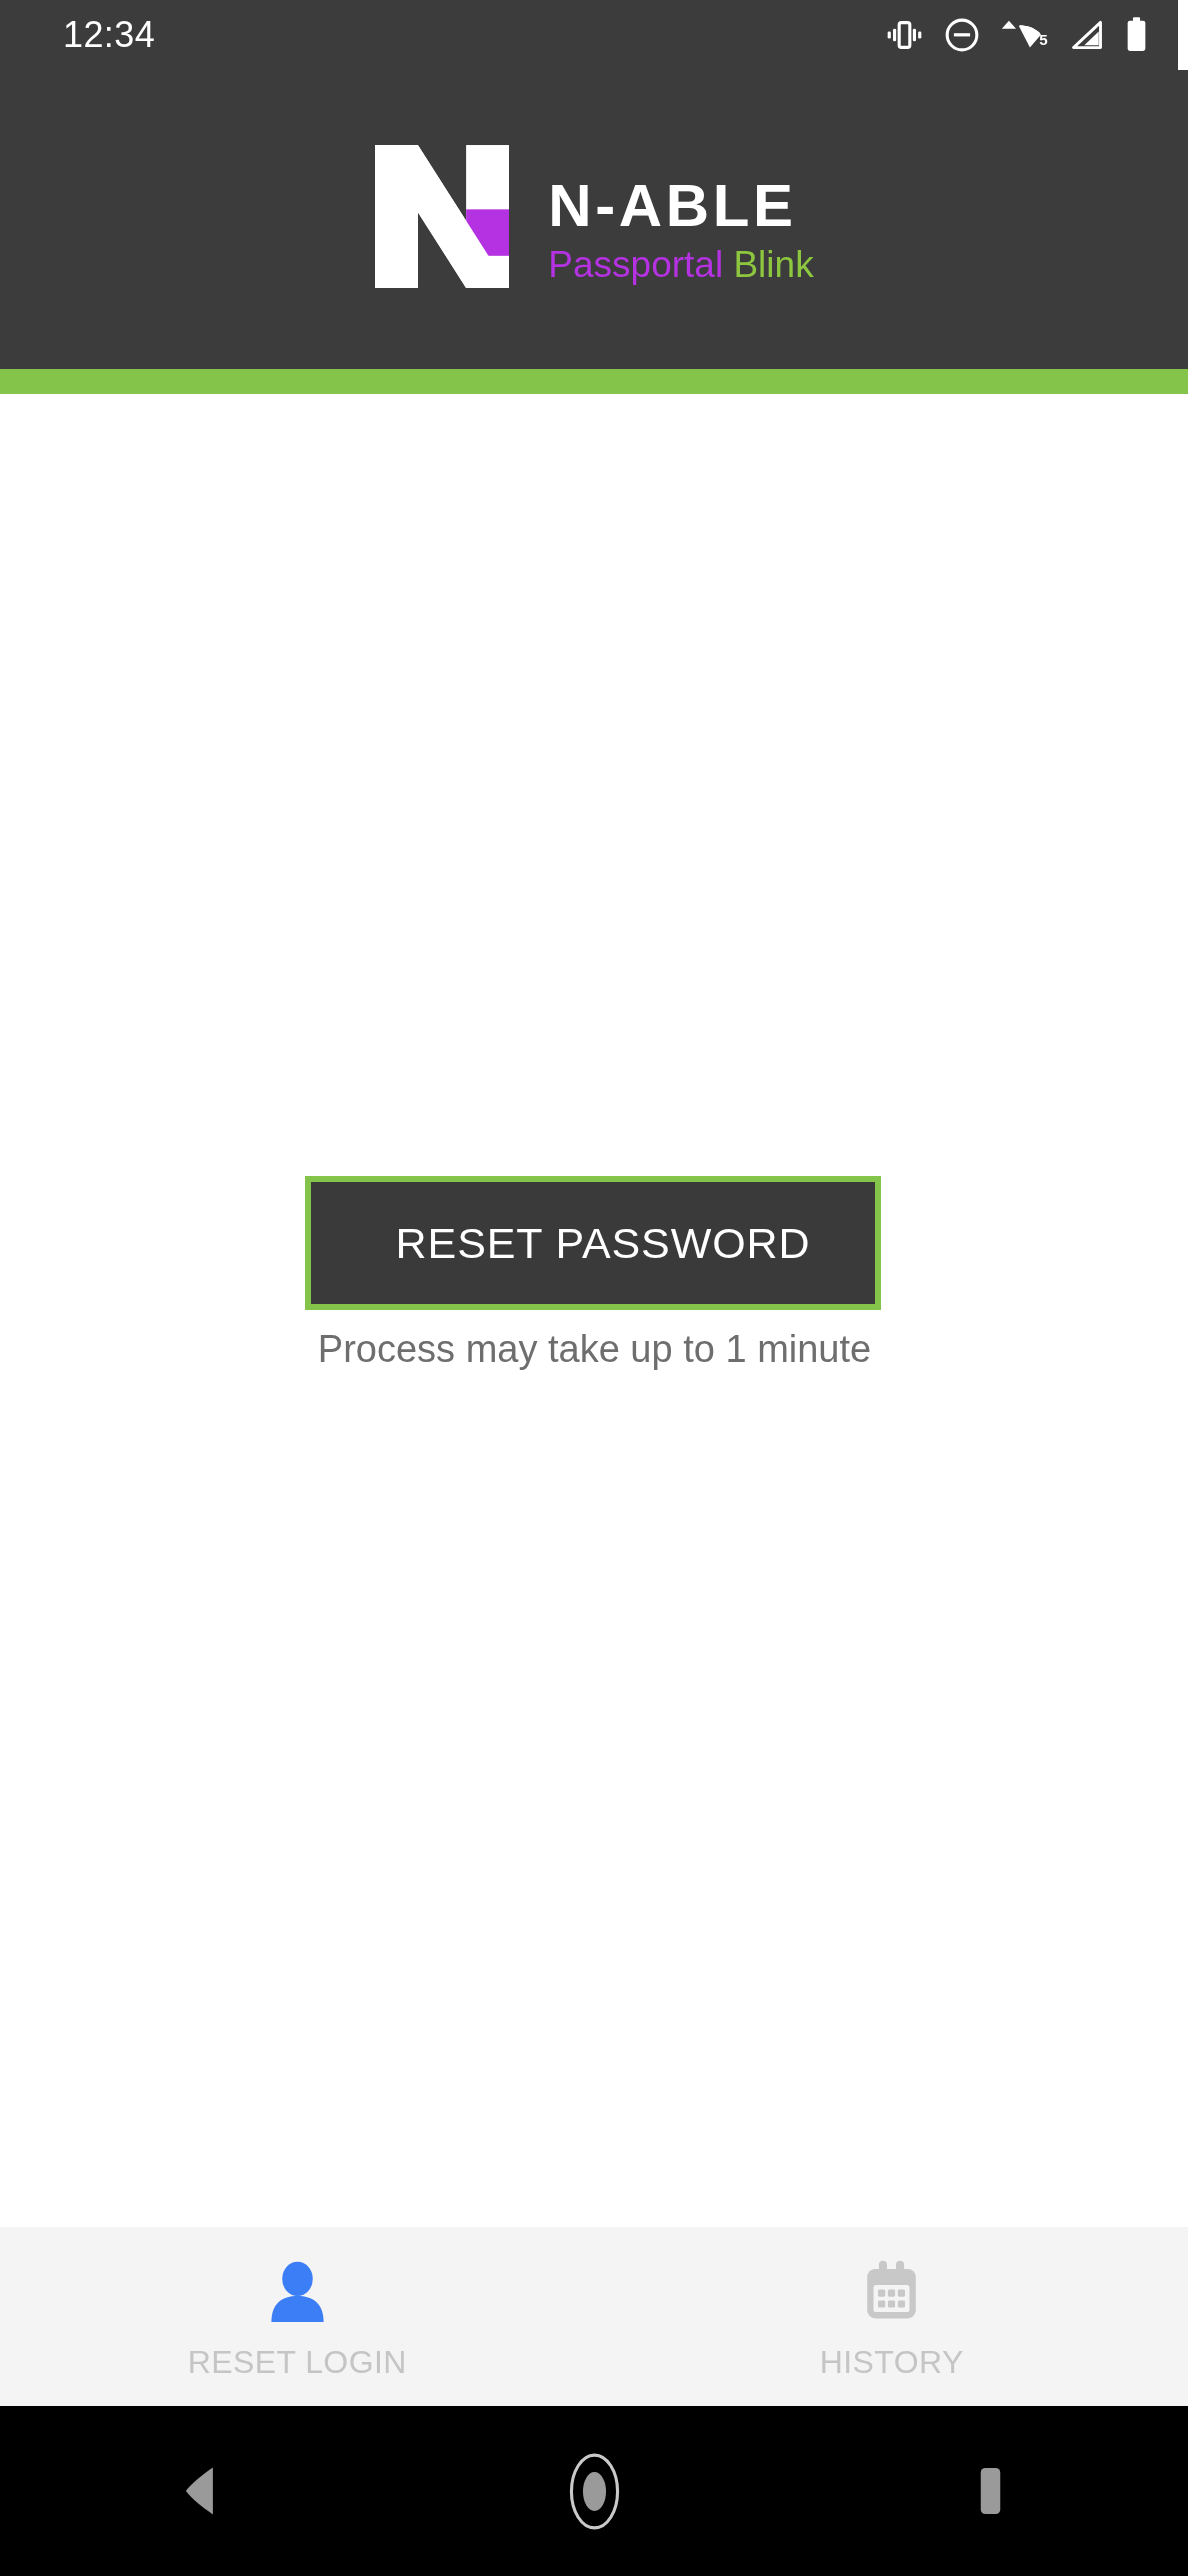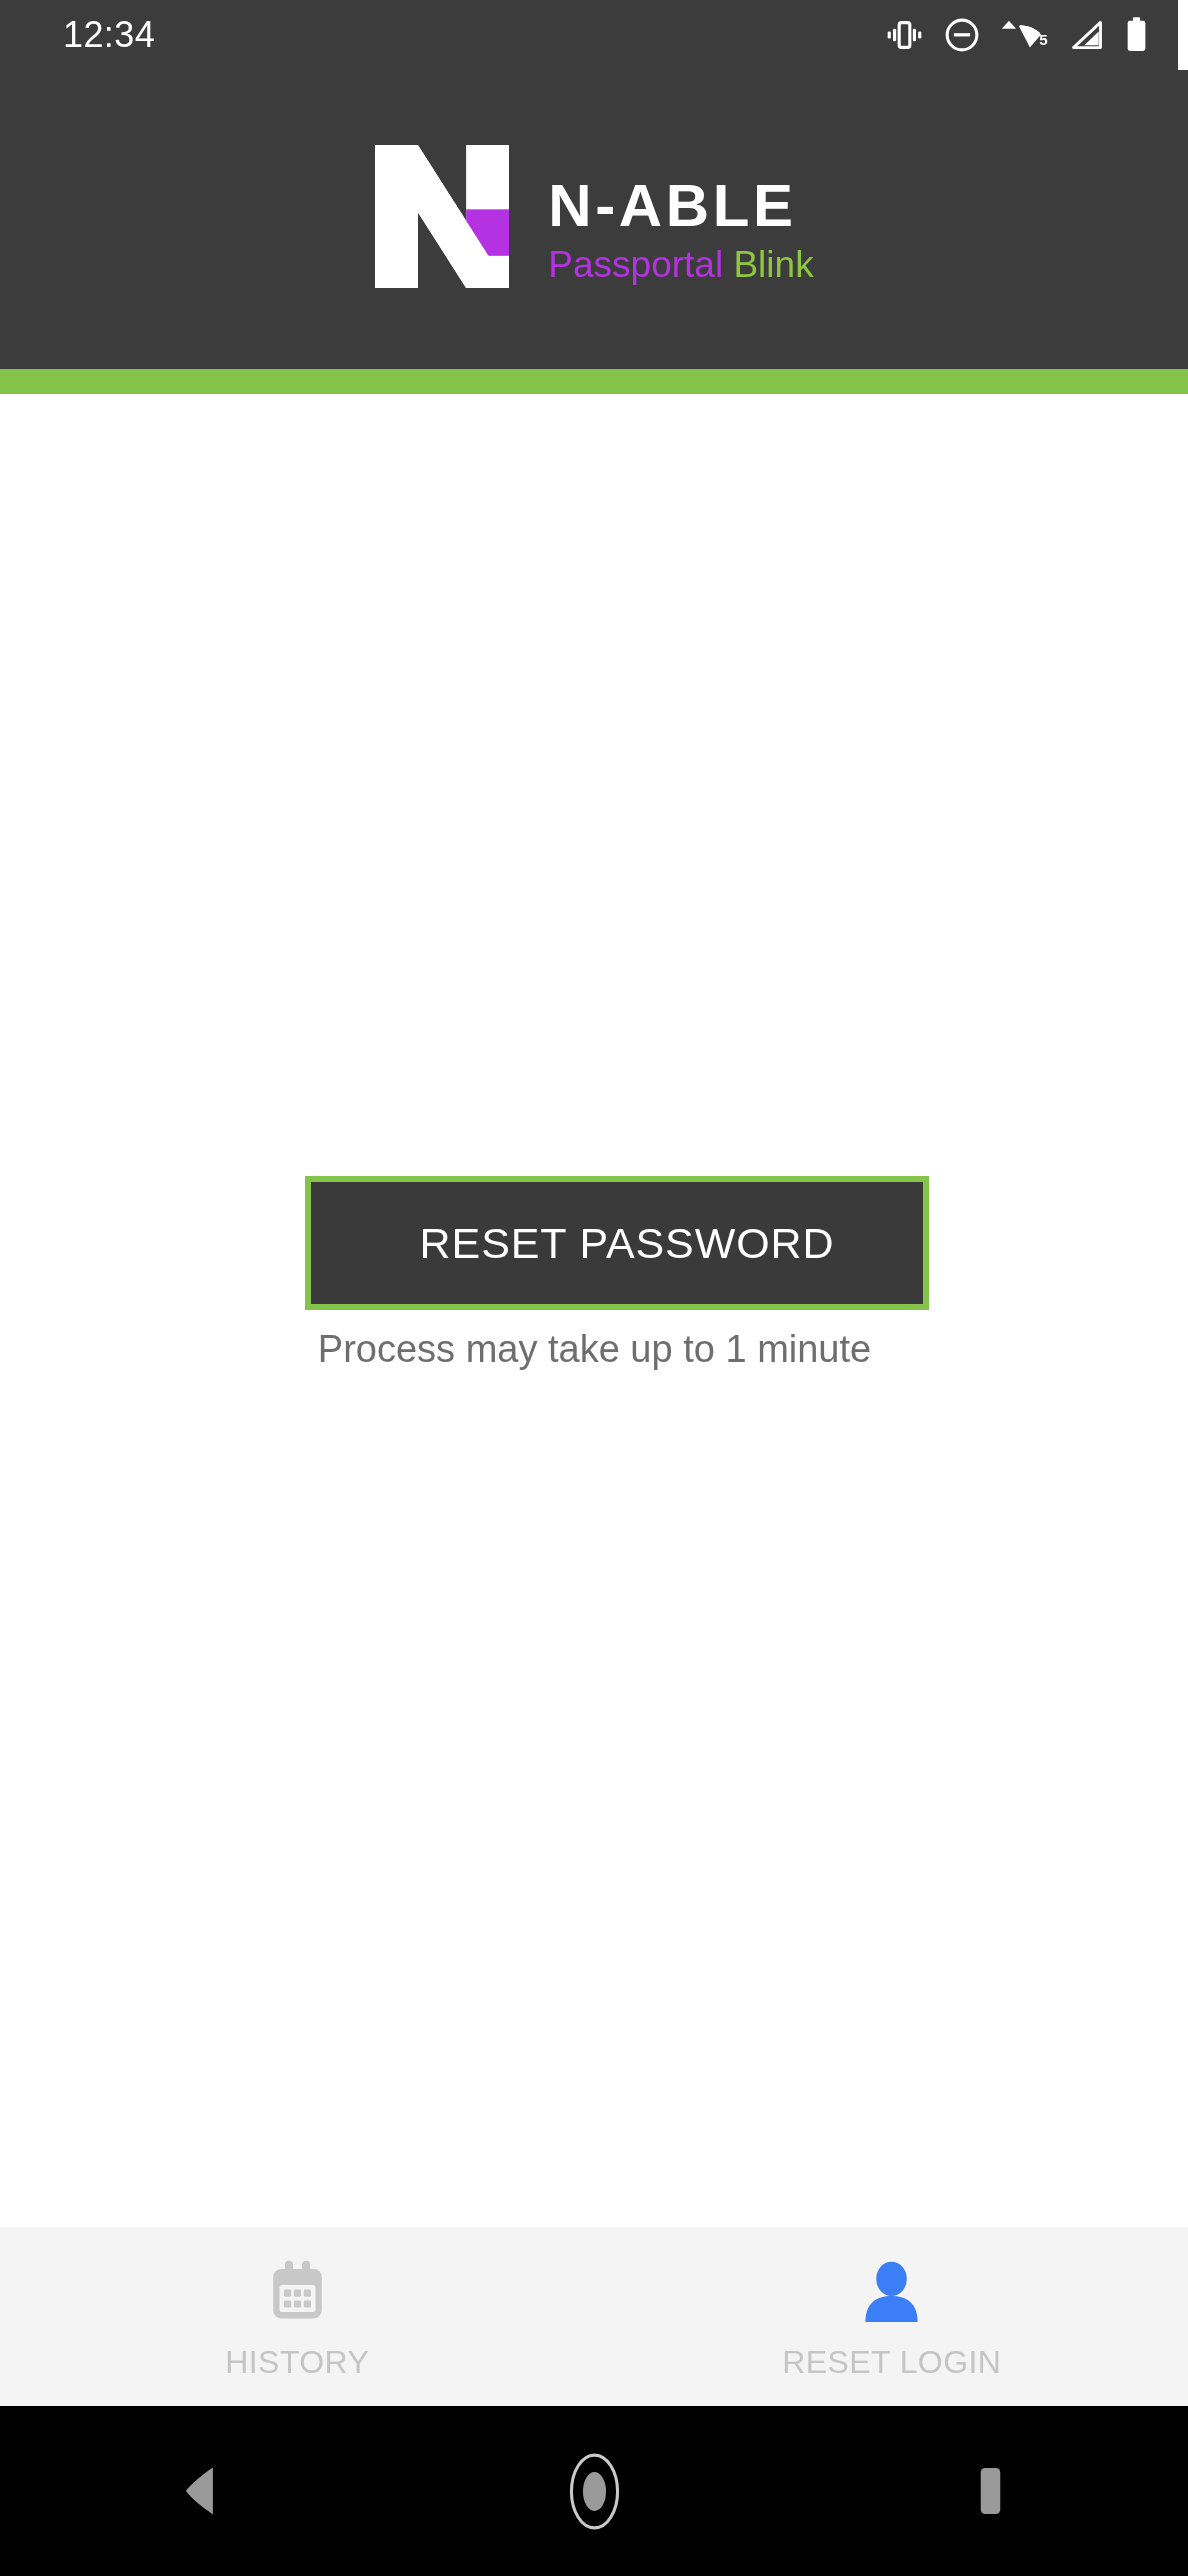--- a/index.html
+++ b/index.html
@@ -49,21 +49,21 @@
     position:absolute; top:369px; left:0; width:1189px; height:26px;
     background:#84c44a;
   }
 
   
   .content {
     position:absolute; top:394px; left:0; width:1189px; height:1833px;
     background:#ffffff;
   }
   .reset-button {
-    position:absolute; left:305px; top:782px; width:624px; height:134px;
+    position:absolute; left:305px; top:782px; width:576px; height:134px;
     background:#3a3a3a;
     border:6.3px solid #84c44a;
     display:flex; align-items:center; justify-content:center;
     cursor:pointer;
     padding-left:20px;
   }
   .reset-button-label {
     color:#ffffff; font-size:43px; letter-spacing:0.9px; line-height:1;
   }
   .hint-text {
@@ -187,49 +187,49 @@
 
     <div class="reset-button">
       <span class="reset-button-label">RESET PASSWORD</span>
     </div>
 
     <div class="hint-text">Process may take up to 1 minute</div>
 
   </div>
 
   <div class="bottom-nav">
+
+    <div class="nav-item">
+      <span class="nav-icon">
+        <svg width="63" height="63" viewBox="0 0 70 70">
+          <ellipse cx="35" cy="22" rx="17" ry="19" fill="#3b7ef5"></ellipse>
+          <path d="M6 70 C6 49 18 41 35 41 C52 41 64 49 64 70 Z" fill="#3b7ef5"></path>
+        </svg>
+      </span>
+      <span class="nav-label">RESET LOGIN</span>
+    </div>
 
     <div class="nav-item">
       <span class="nav-icon">
         <svg width="63" height="63" viewBox="0 0 70 70">
           <rect x="21" y="2" width="9" height="20" rx="4.5" fill="#c8c8c8"></rect>
           <rect x="40" y="2" width="9" height="20" rx="4.5" fill="#c8c8c8"></rect>
           <rect x="8" y="11" width="54" height="55" rx="9" fill="#c8c8c8"></rect>
           <rect x="15" y="29" width="40" height="30" rx="3" fill="#f4f4f4"></rect>
           <rect x="20" y="34" width="8" height="8" rx="1.6" fill="#c8c8c8"></rect>
           <rect x="31" y="34" width="8" height="8" rx="1.6" fill="#c8c8c8"></rect>
           <rect x="42" y="34" width="8" height="8" rx="1.6" fill="#c8c8c8"></rect>
           <rect x="20" y="46" width="8" height="8" rx="1.6" fill="#c8c8c8"></rect>
           <rect x="31" y="46" width="8" height="8" rx="1.6" fill="#c8c8c8"></rect>
           <rect x="42" y="46" width="8" height="8" rx="1.6" fill="#c8c8c8"></rect>
         </svg>
       </span>
       <span class="nav-label">HISTORY</span>
     </div>
 
-    <div class="nav-item">
-      <span class="nav-icon">
-        <svg width="63" height="63" viewBox="0 0 70 70">
-          <ellipse cx="35" cy="22" rx="17" ry="19" fill="#3b7ef5"></ellipse>
-          <path d="M6 70 C6 49 18 41 35 41 C52 41 64 49 64 70 Z" fill="#3b7ef5"></path>
-        </svg>
-      </span>
-      <span class="nav-label">RESET LOGIN</span>
-    </div>
-
 
   </div>
 
   <div class="system-nav">
 
     <div class="sysnav-btn">
       <span>
         <svg width="47" height="54" viewBox="0 0 52 60">
           <path d="M42 4 C30 12 18 22 12 30 C18 38 30 48 42 56 Z" fill="#9a9a9a"></path>
         </svg>

